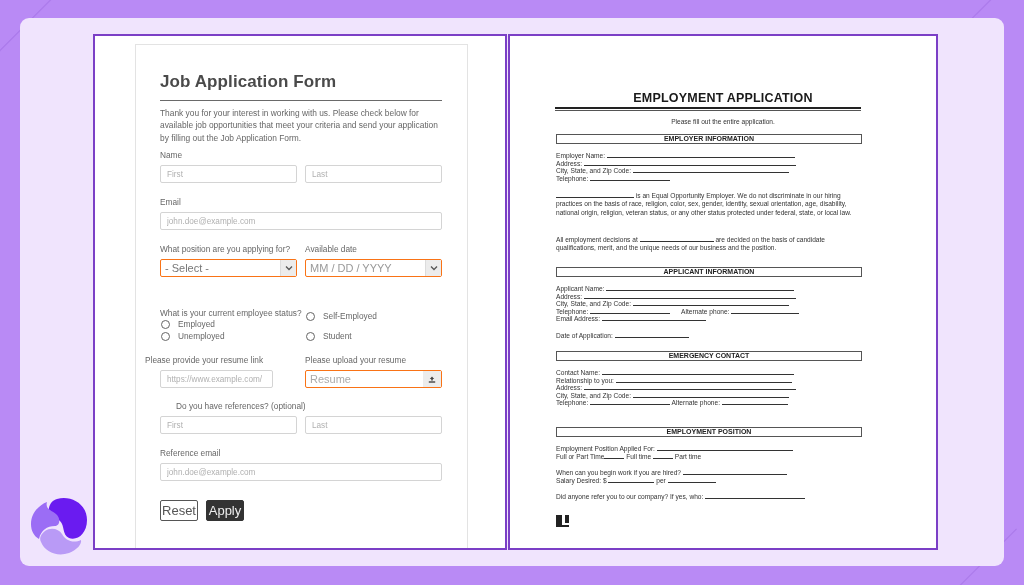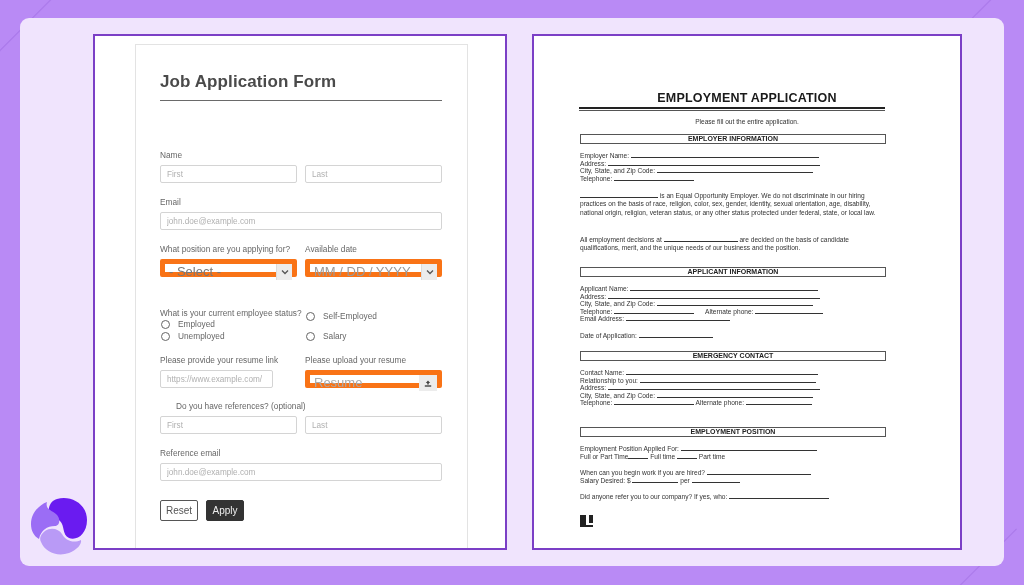--- a/index.html
+++ b/index.html
@@ -24,21 +24,21 @@
   }
   .frame {
     position: absolute;
     top: 34px;
     height: 516px;
     background: #ffffff;
     border: 2px solid #7b3fc6;
     overflow: hidden;
   }
   .frame.left { left: 93px; width: 414px; }
-  .frame.right { left: 532px; width: 430px; }
+  .frame.right { left: 508px; width: 430px; }
 
   
   .form-card {
     position: absolute;
     left: 40px; top: 8px;
     width: 333px; height: 520px;
     border: 1px solid #e3e3e3;
     background: #fff;
   }
   .form-title {
@@ -63,43 +63,43 @@
     border: 1px solid #d4d4d4; border-radius: 2px;
     background: #fff;
     font-size: 8.2px; color: #b0b0b0;
     padding: 0 6px; line-height: 16px;
     font-family: "Liberation Sans", sans-serif;
     outline: none;
   }
   .finput::placeholder { color: #b0b0b0; }
   .select-box {
     position: absolute; height: 18px;
-    border: 5px solid #f97316; border-radius: 2px; background: #fff;
-    font-size: 13px; color: #777; line-height: 16px; padding: 0 4px;
+    border: 1px solid #f97316; border-radius: 2px; background: #fff;
+    font-size: 11px; color: #777; line-height: 16px; padding: 0 4px;
   }
   .select-box .chev {
     position: absolute; right: 0; top: 0; width: 16px; height: 16px;
     background: #ececec; border-left: 1px solid #dcdcdc;
     display: flex; align-items: center; justify-content: center;
   }
   .file-box .ficon {
     position: absolute; right: 0; top: 0; width: 18px; height: 16px;
     background: #ececec;
     display: flex; align-items: center; justify-content: center;
   }
   .radio {
     position: absolute; display: flex; align-items: center; gap: 8px;
     font-size: 8.3px; color: #666;
   }
   .radio .circle {
     width: 9px; height: 9px; border: 1.2px solid #666; border-radius: 50%;
     display: inline-block;
   }
   .btn {
-    position: absolute; height: 21px; font-size: 10px;
+    position: absolute; height: 21px; font-size: 13px;
     border-radius: 2px; display: flex; align-items: center; justify-content: center;
     font-family: "Liberation Sans", sans-serif;
   }
   .btn.reset { left: 24px; top: 455px; width: 38px; background: #fff; border: 1px solid #555; color: #555; }
   .btn.apply { left: 70px; top: 455px; width: 38px; background: #333; border: 1px solid #333; color: #eee; }
 
   
   .doc { position: absolute; left: 0; top: 0; width: 100%; height: 100%; font-family: "Liberation Sans", sans-serif; color: #222; }
   .doc-title {
     position: absolute; left: 0; width: 100%; top: 55px; text-align: center;
@@ -135,20 +135,21 @@
 <div class="bg-line" style="left:-10px; top:60px; width:90px; transform:rotate(-45deg);"></div>
 <div class="bg-line" style="left:960px; top:30px; width:100px; transform:rotate(-45deg);"></div>
 <div class="bg-line" style="left:960px; top:585px; width:80px; transform:rotate(-45deg);"></div>
 
 <div class="panel"></div>
 
 <div class="frame left">
   <div class="form-card">
     <div class="form-title">Job Application Form</div>
     <div class="title-rule"></div>
+    <div class="intro">Thank you for your interest in working with us. Please check below for available job opportunities that meet your criteria and send your application by filling out the Job Application Form.</div>
 
     <div class="flabel" style="left:24px; top:105px;">Name</div>
     <input class="finput" style="left: 24px; top: 120px; width: 137px;" placeholder="First">
     <input class="finput" style="left: 169px; top: 120px; width: 137px;" placeholder="Last">
 
     <div class="flabel" style="left:24px; top:152px;">Email</div>
     <input class="finput" style="left: 24px; top: 167px; width: 282px;" placeholder="john.doe@example.com">
 
     <div class="flabel" style="left:24px; top:199px;">What position are you applying for?</div>
     <div class="select-box" style="left:24px; top:214px; width:137px;">
@@ -178,24 +179,24 @@
     <div class="radio" style="left:170px; top:266px;">
       <span class="circle"></span>
       <span>Self-Employed</span>
     </div>
     <div class="radio" style="left:25px; top:286px;">
       <span class="circle"></span>
       <span>Unemployed</span>
     </div>
     <div class="radio" style="left:170px; top:286px;">
       <span class="circle"></span>
-      <span>Salary</span>
-    </div>
-
-    <div class="flabel" style="left:24px; top:310px;">Please provide your resume link</div>
+      <span>Student</span>
+    </div>
+
+    <div class="flabel" style="left:9px; top:310px;">Please provide your resume link</div>
     <input class="finput" style="left: 24px; top: 325px; width: 113px;" placeholder="https://www.example.com/">
 
     <div class="flabel" style="left:169px; top:310px;">Please upload your resume</div>
     <div class="select-box file-box" style="left:169px; top:325px; width:137px; color:#aaa;">
       <span>Resume</span>
       <span class="ficon">
         <svg width="8" height="7" viewBox="0 0 8 7">
             <path d="M4 0.5 L6.2 3 L4.8 3 L4.8 4.6 L3.2 4.6 L3.2 3 L1.8 3 Z" fill="#444"></path>
             <rect x="0.8" y="5.3" width="6.4" height="1.4" fill="#444"></rect>
           </svg>

